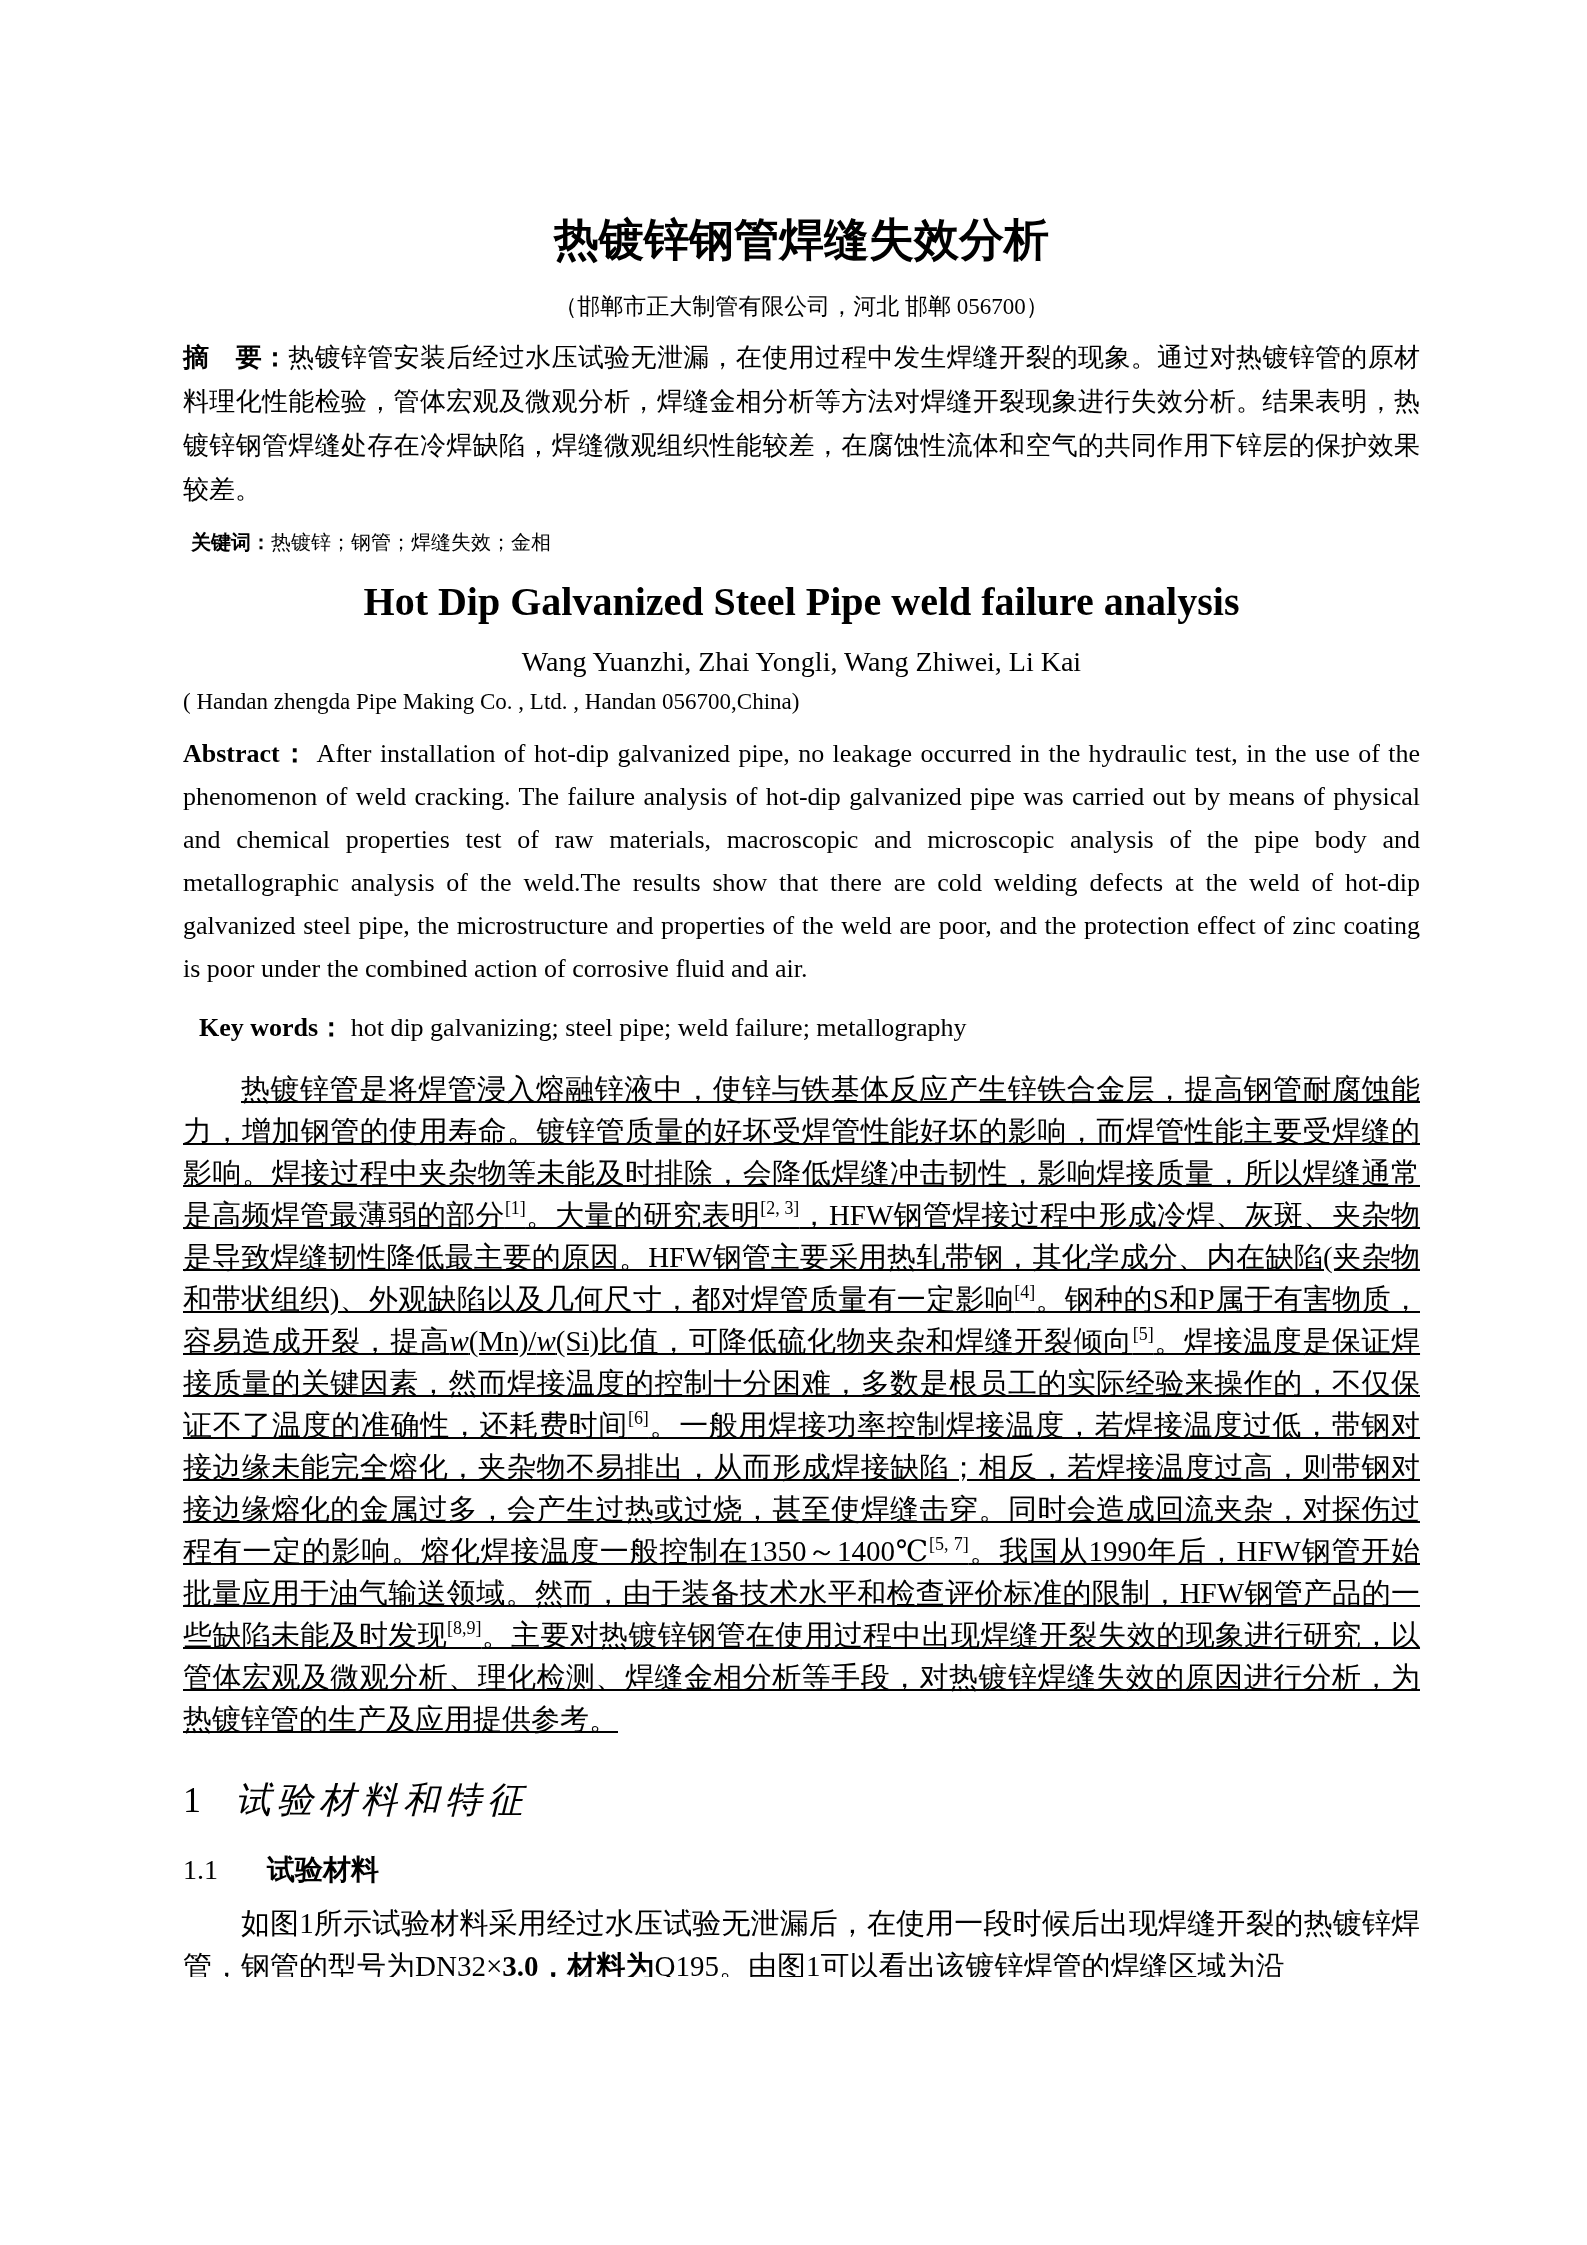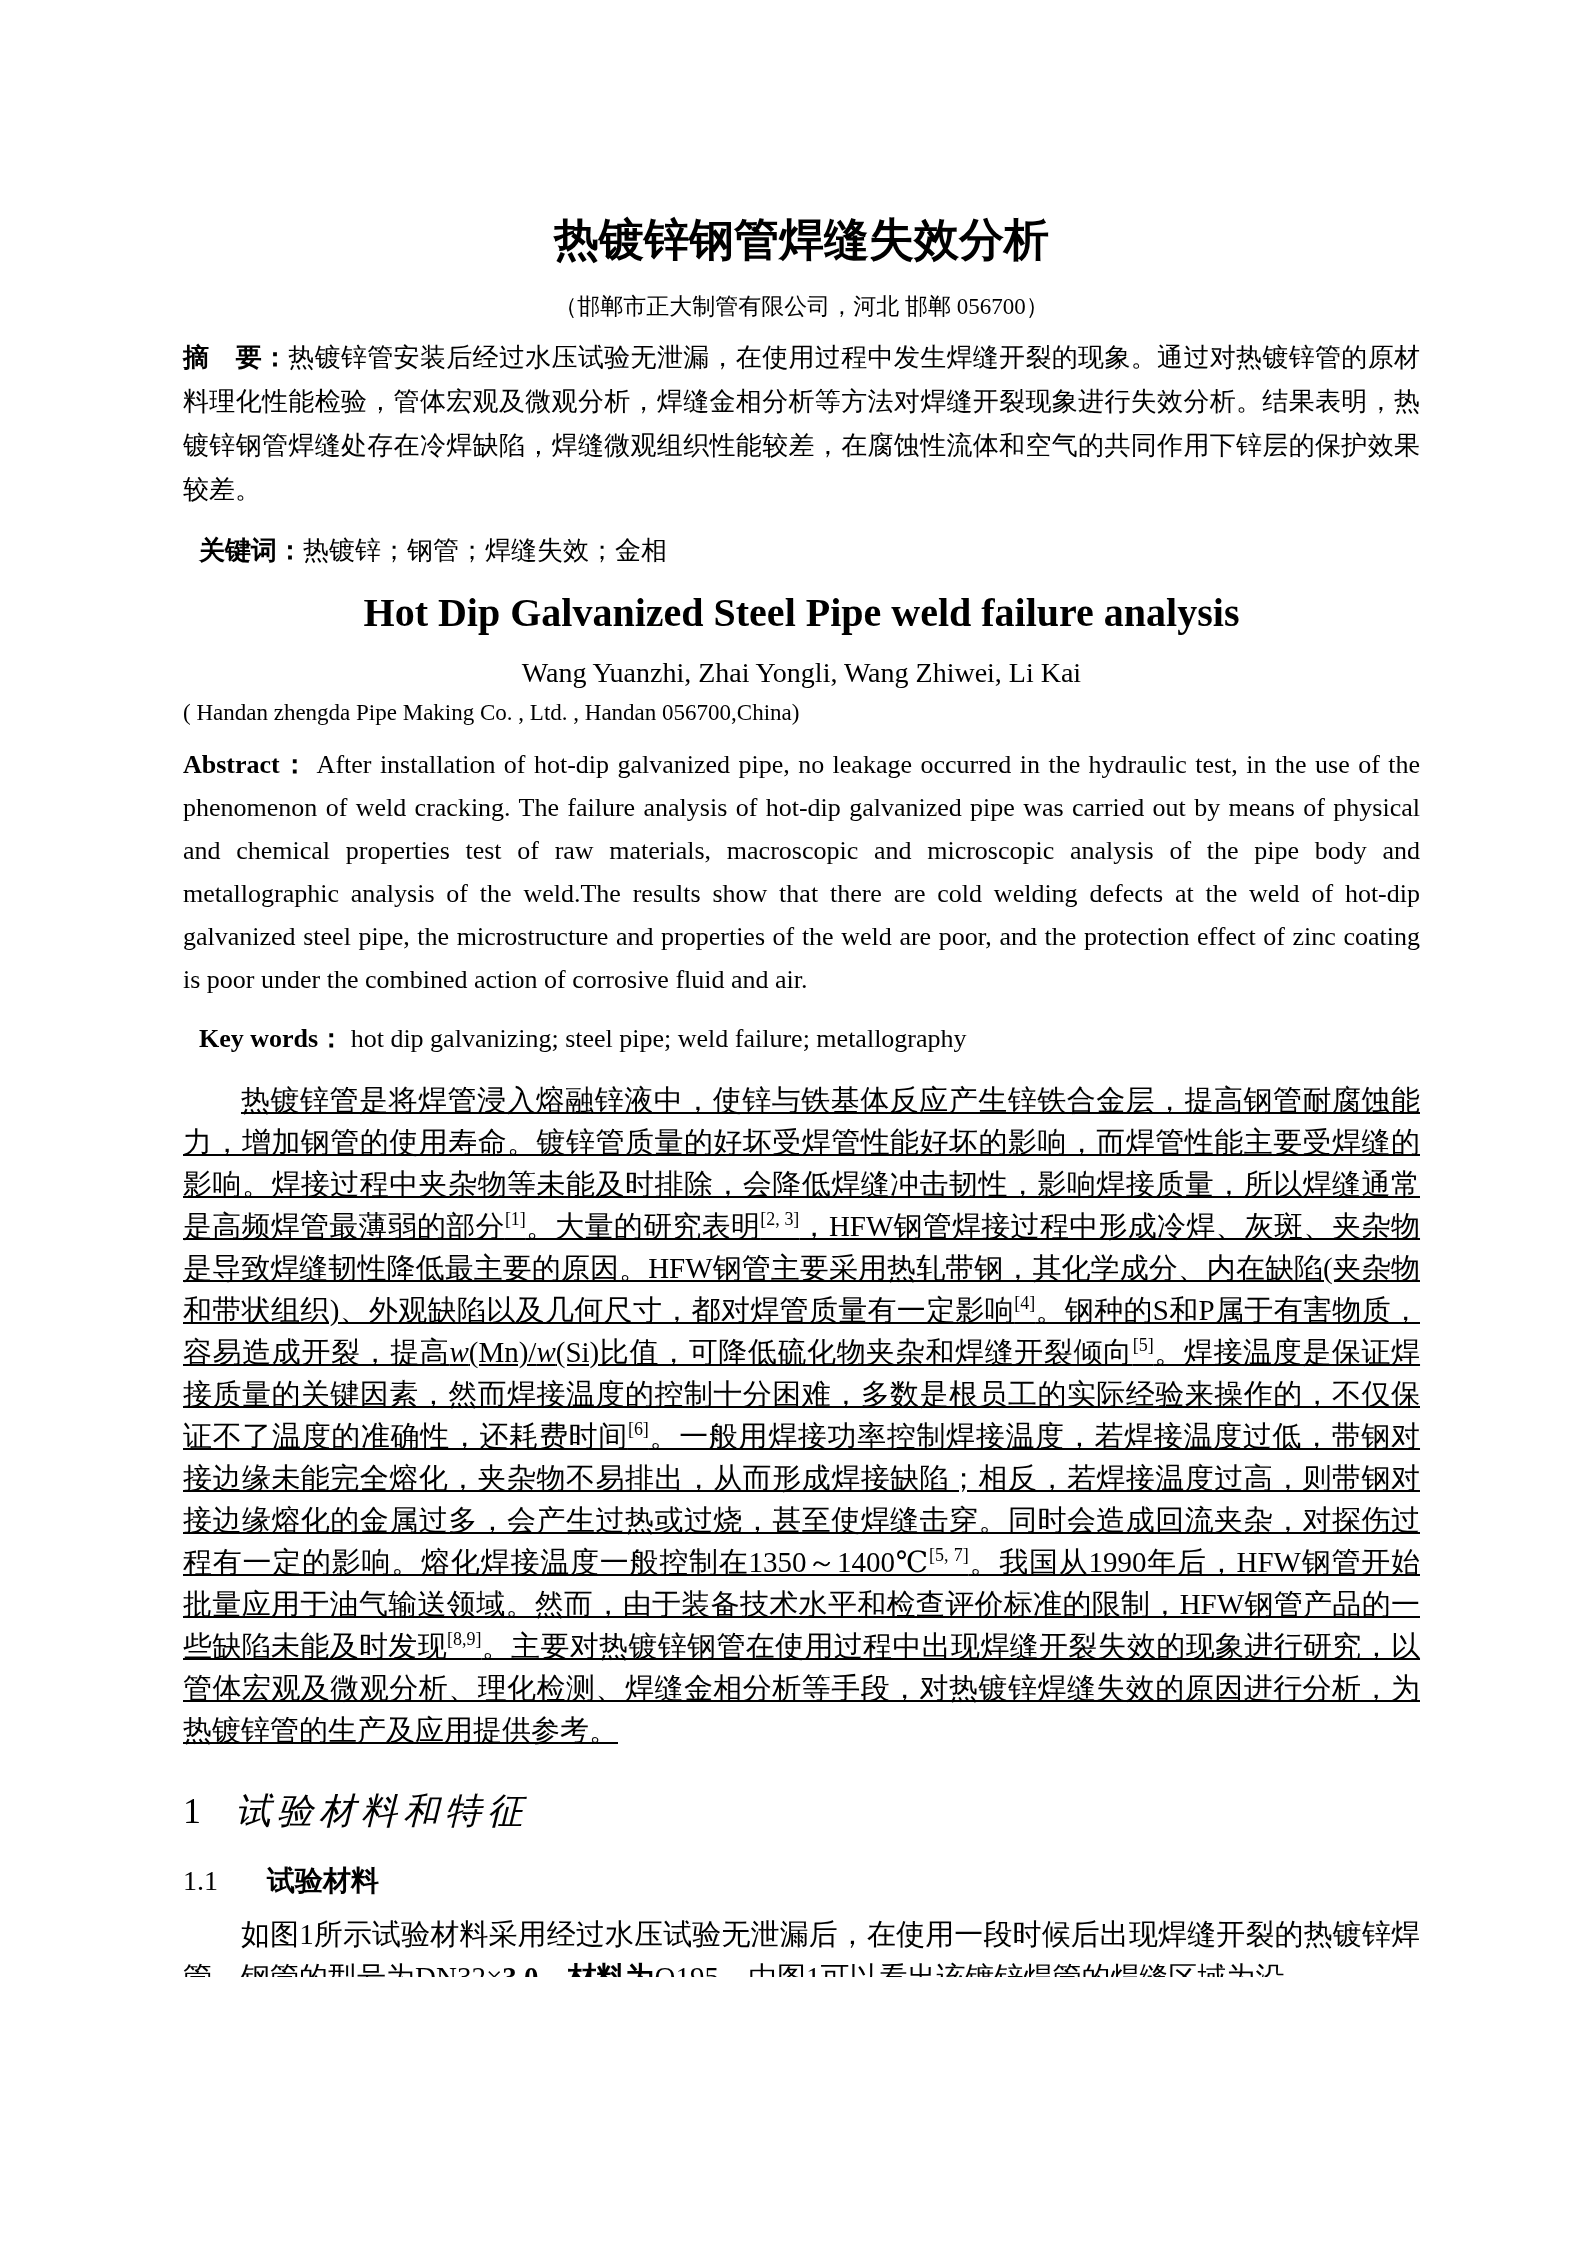--- a/index.html
+++ b/index.html
@@ -40,23 +40,23 @@
     line-height: 28px;
     margin: 0 0 14px 0;
   }
   .abstract-cn {
     font-size: 26px;
     line-height: 44px;
     text-align: justify;
     margin: 0;
   }
   .keywords-cn {
-    font-size: 26px;
+    font-size: 20px;
     line-height: 44px;
-    margin: 16px;
+    margin: 8px;
   }
   .label-hei {
     font-family: "Liberation Sans", "DejaVu Sans", sans-serif;
     font-weight: bold;
   }
   .title-en {
     text-align: center;
     font-weight: bold;
     font-size: 40px;
     line-height: 48px;

